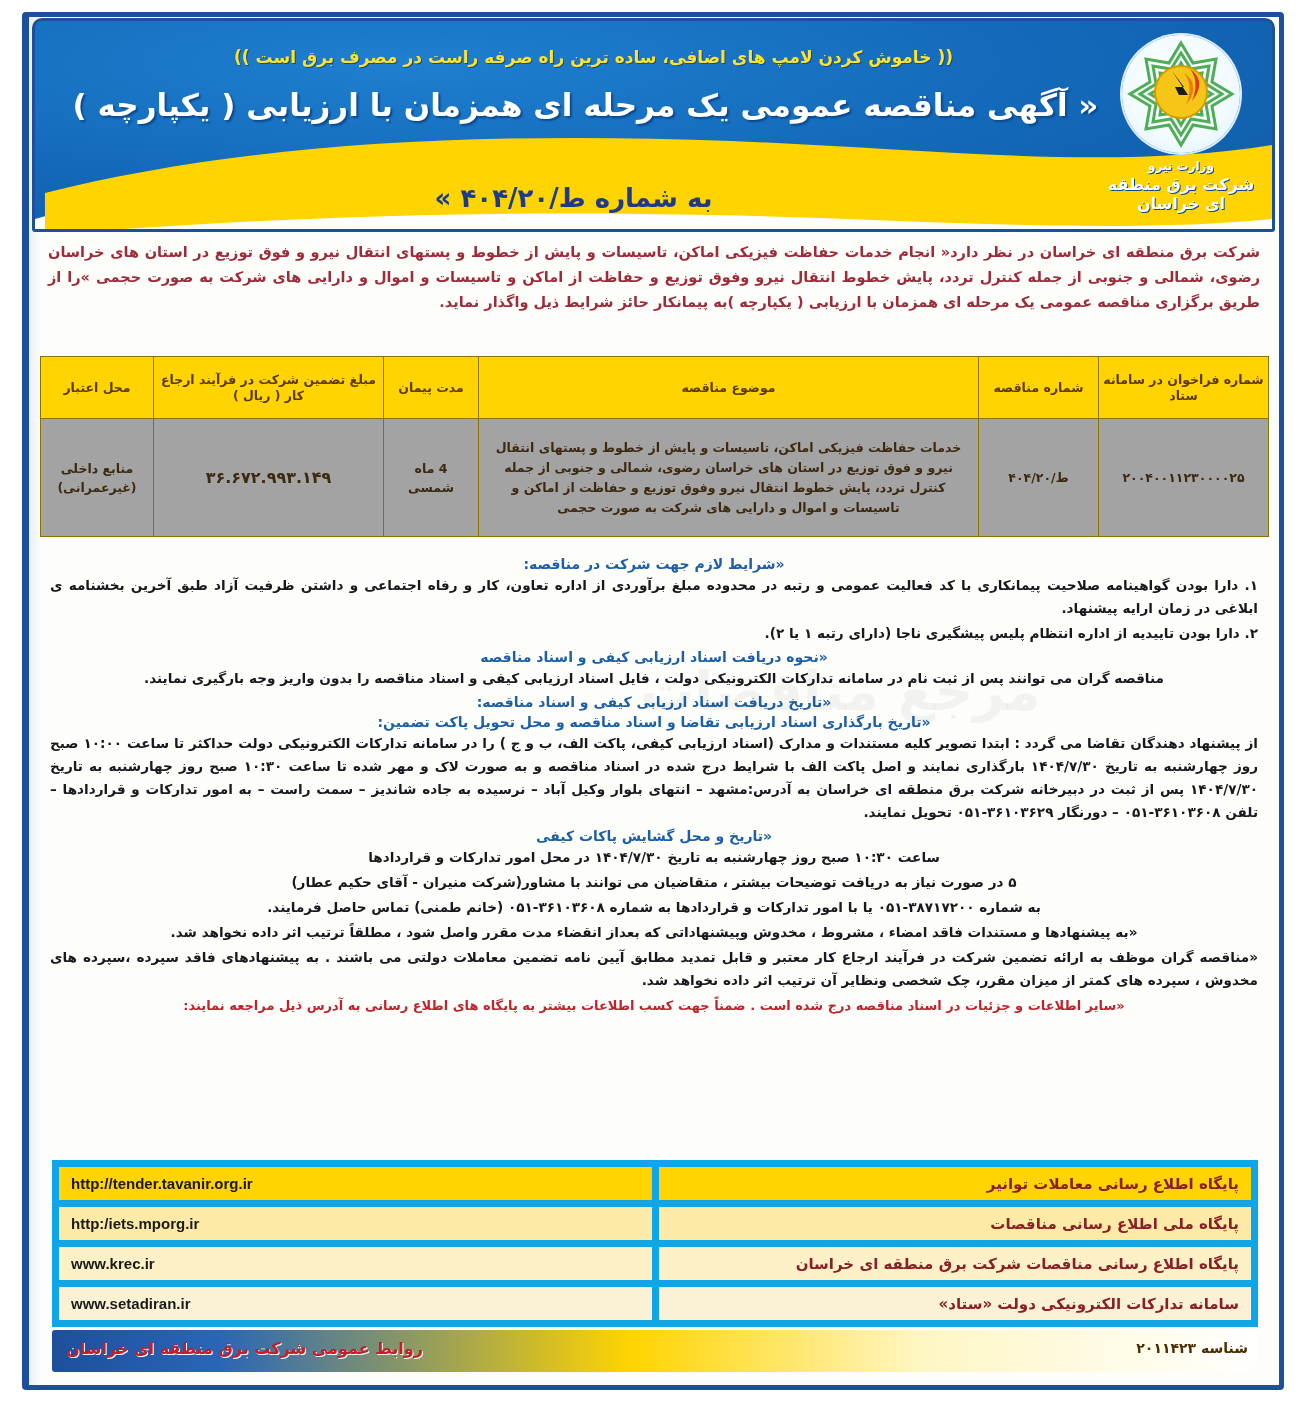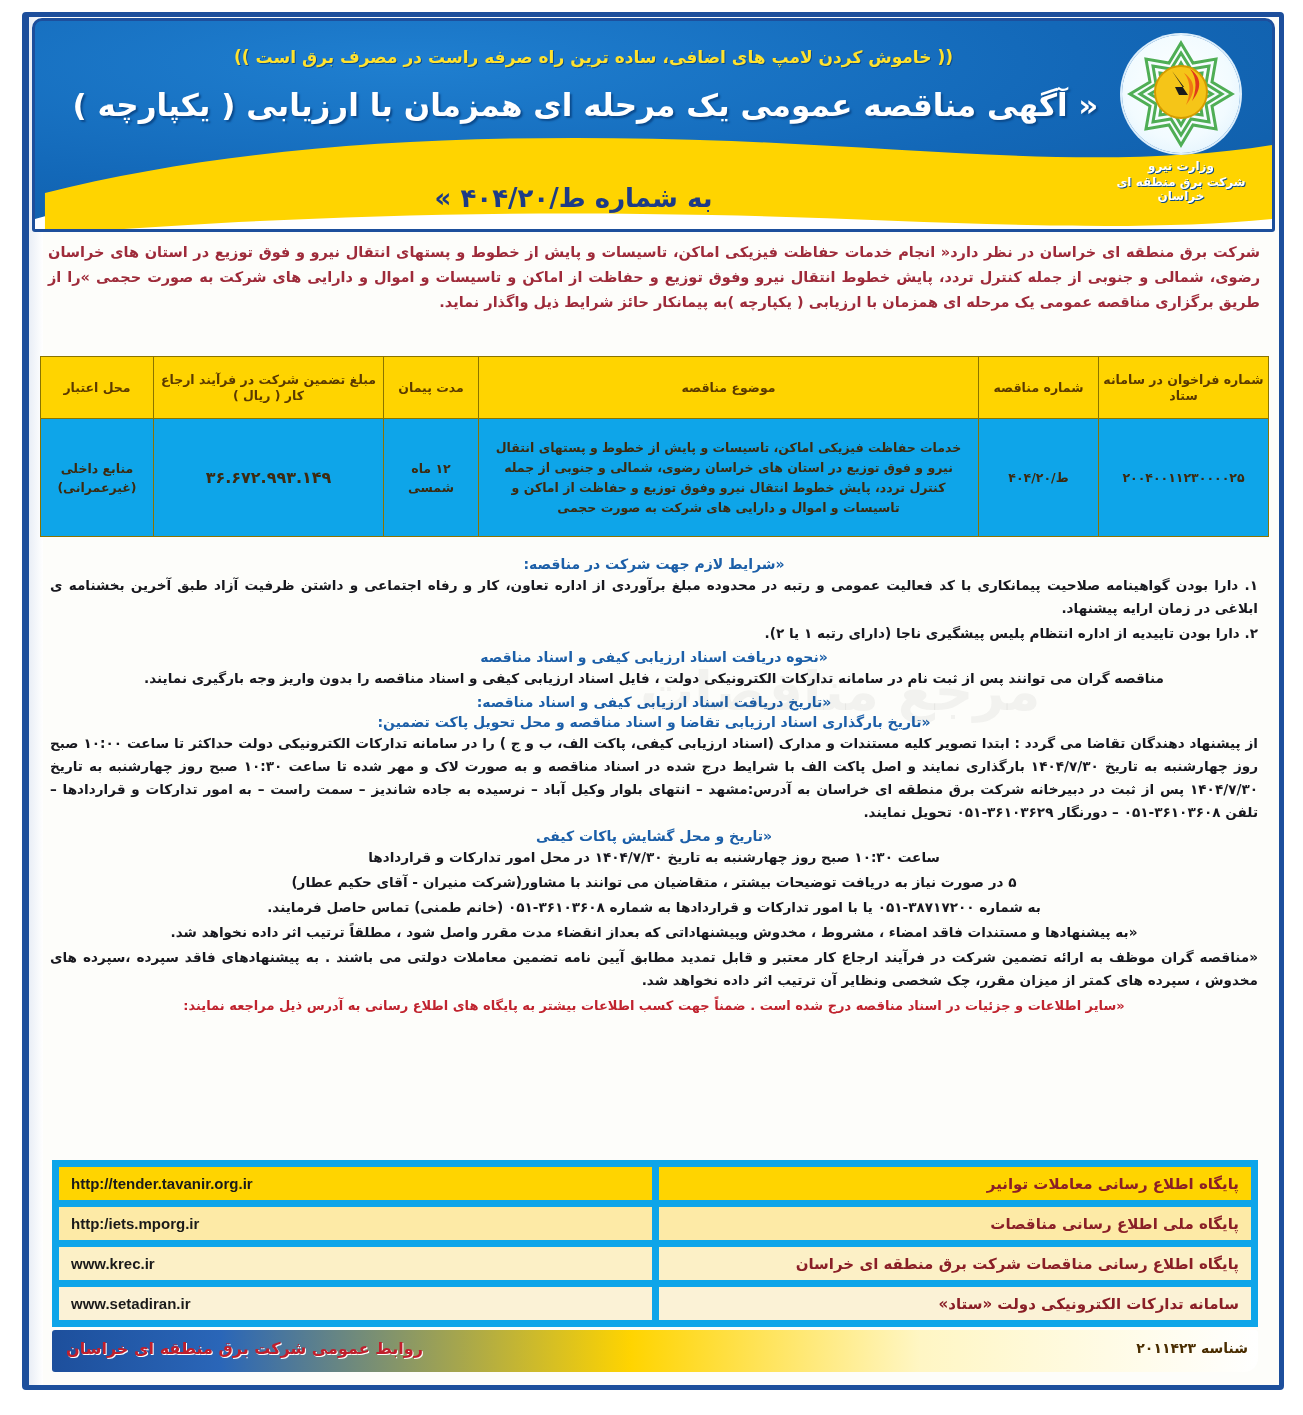--- a/index.html
+++ b/index.html
@@ -117,21 +117,21 @@
   }
   .logo-ministry {
     color: #ffffff;
     font-size: 12px;
     font-weight: bold;
     margin-top: 6px;
     text-shadow: 1px 1px 0 #0b4a8c;
   }
   .logo-company {
     color: #ffffff;
-    font-size: 12px;
+    font-size: 16px;
     font-weight: bold;
     margin-top: 2px;
     text-shadow: 1px 1px 0 #0b4a8c;
   }
 
   
   .intro {
     position: absolute;
     left: 40px; top: 236px;
     width: 1228px;
@@ -156,21 +156,21 @@
     border: 1px solid #8a7400;
     color: #5b3a00;
     font-size: 12.5px;
     font-weight: bold;
     height: 62px;
     padding: 3px 4px;
     line-height: 16px;
     vertical-align: middle;
   }
   .tender-table td {
-    background: #0ea5e9;
+    background: #a3a3a3;
     border: 1px solid #8a7400;
     color: #3c2a10;
     font-size: 12.5px;
     font-weight: bold;
     padding: 6px 6px;
     line-height: 19px;
     vertical-align: middle;
     text-align: center;
     height: 118px;
   }
@@ -348,21 +348,21 @@
         <th>مدت پیمان</th>
         <th>مبلغ تضمین شرکت در فرآیند ارجاع کار ( ریال )</th>
         <th>محل اعتبار</th>
       </tr>
     </thead>
     <tbody>
       <tr>
         <td>۲۰۰۴۰۰۱۱۲۳۰۰۰۰۲۵</td>
         <td>ط/۴۰۴/۲۰</td>
         <td class="subject-cell">خدمات حفاظت فیزیکی اماکن، تاسیسات و پایش از خطوط و پستهای انتقال نیرو و فوق توزیع در استان های خراسان رضوی، شمالی و جنوبی از جمله کنترل تردد، پایش خطوط انتقال نیرو وفوق توزیع و حفاظت از اماکن و تاسیسات و اموال و دارایی های شرکت به صورت حجمی</td>
-        <td>۱۲ ماه شمسی</td>
+        <td>4 ماه شمسی</td>
         <td class="amount-cell">۳۶.۶۷۲.۹۹۳.۱۴۹</td>
         <td>منابع داخلی (غیرعمرانی)</td>
       </tr>
     </tbody>
   </table>
 
   <div class="conditions">
     <div class="cond-head cond-head-c">«شرایط لازم جهت شرکت در مناقصه:</div>
     <div class="cond-p">۱. دارا بودن گواهینامه صلاحیت پیمانکاری با کد فعالیت عمومی و رتبه در محدوده مبلغ برآوردی از اداره تعاون، کار و رفاه اجتماعی و داشتن ظرفیت آزاد طبق آخرین بخشنامه ی ابلاغی در زمان ارایه پیشنهاد.</div>
     <div class="cond-p right">۲. دارا بودن تاییدیه از اداره انتظام پلیس پیشگیری ناجا (دارای رتبه ۱ یا ۲).</div>

